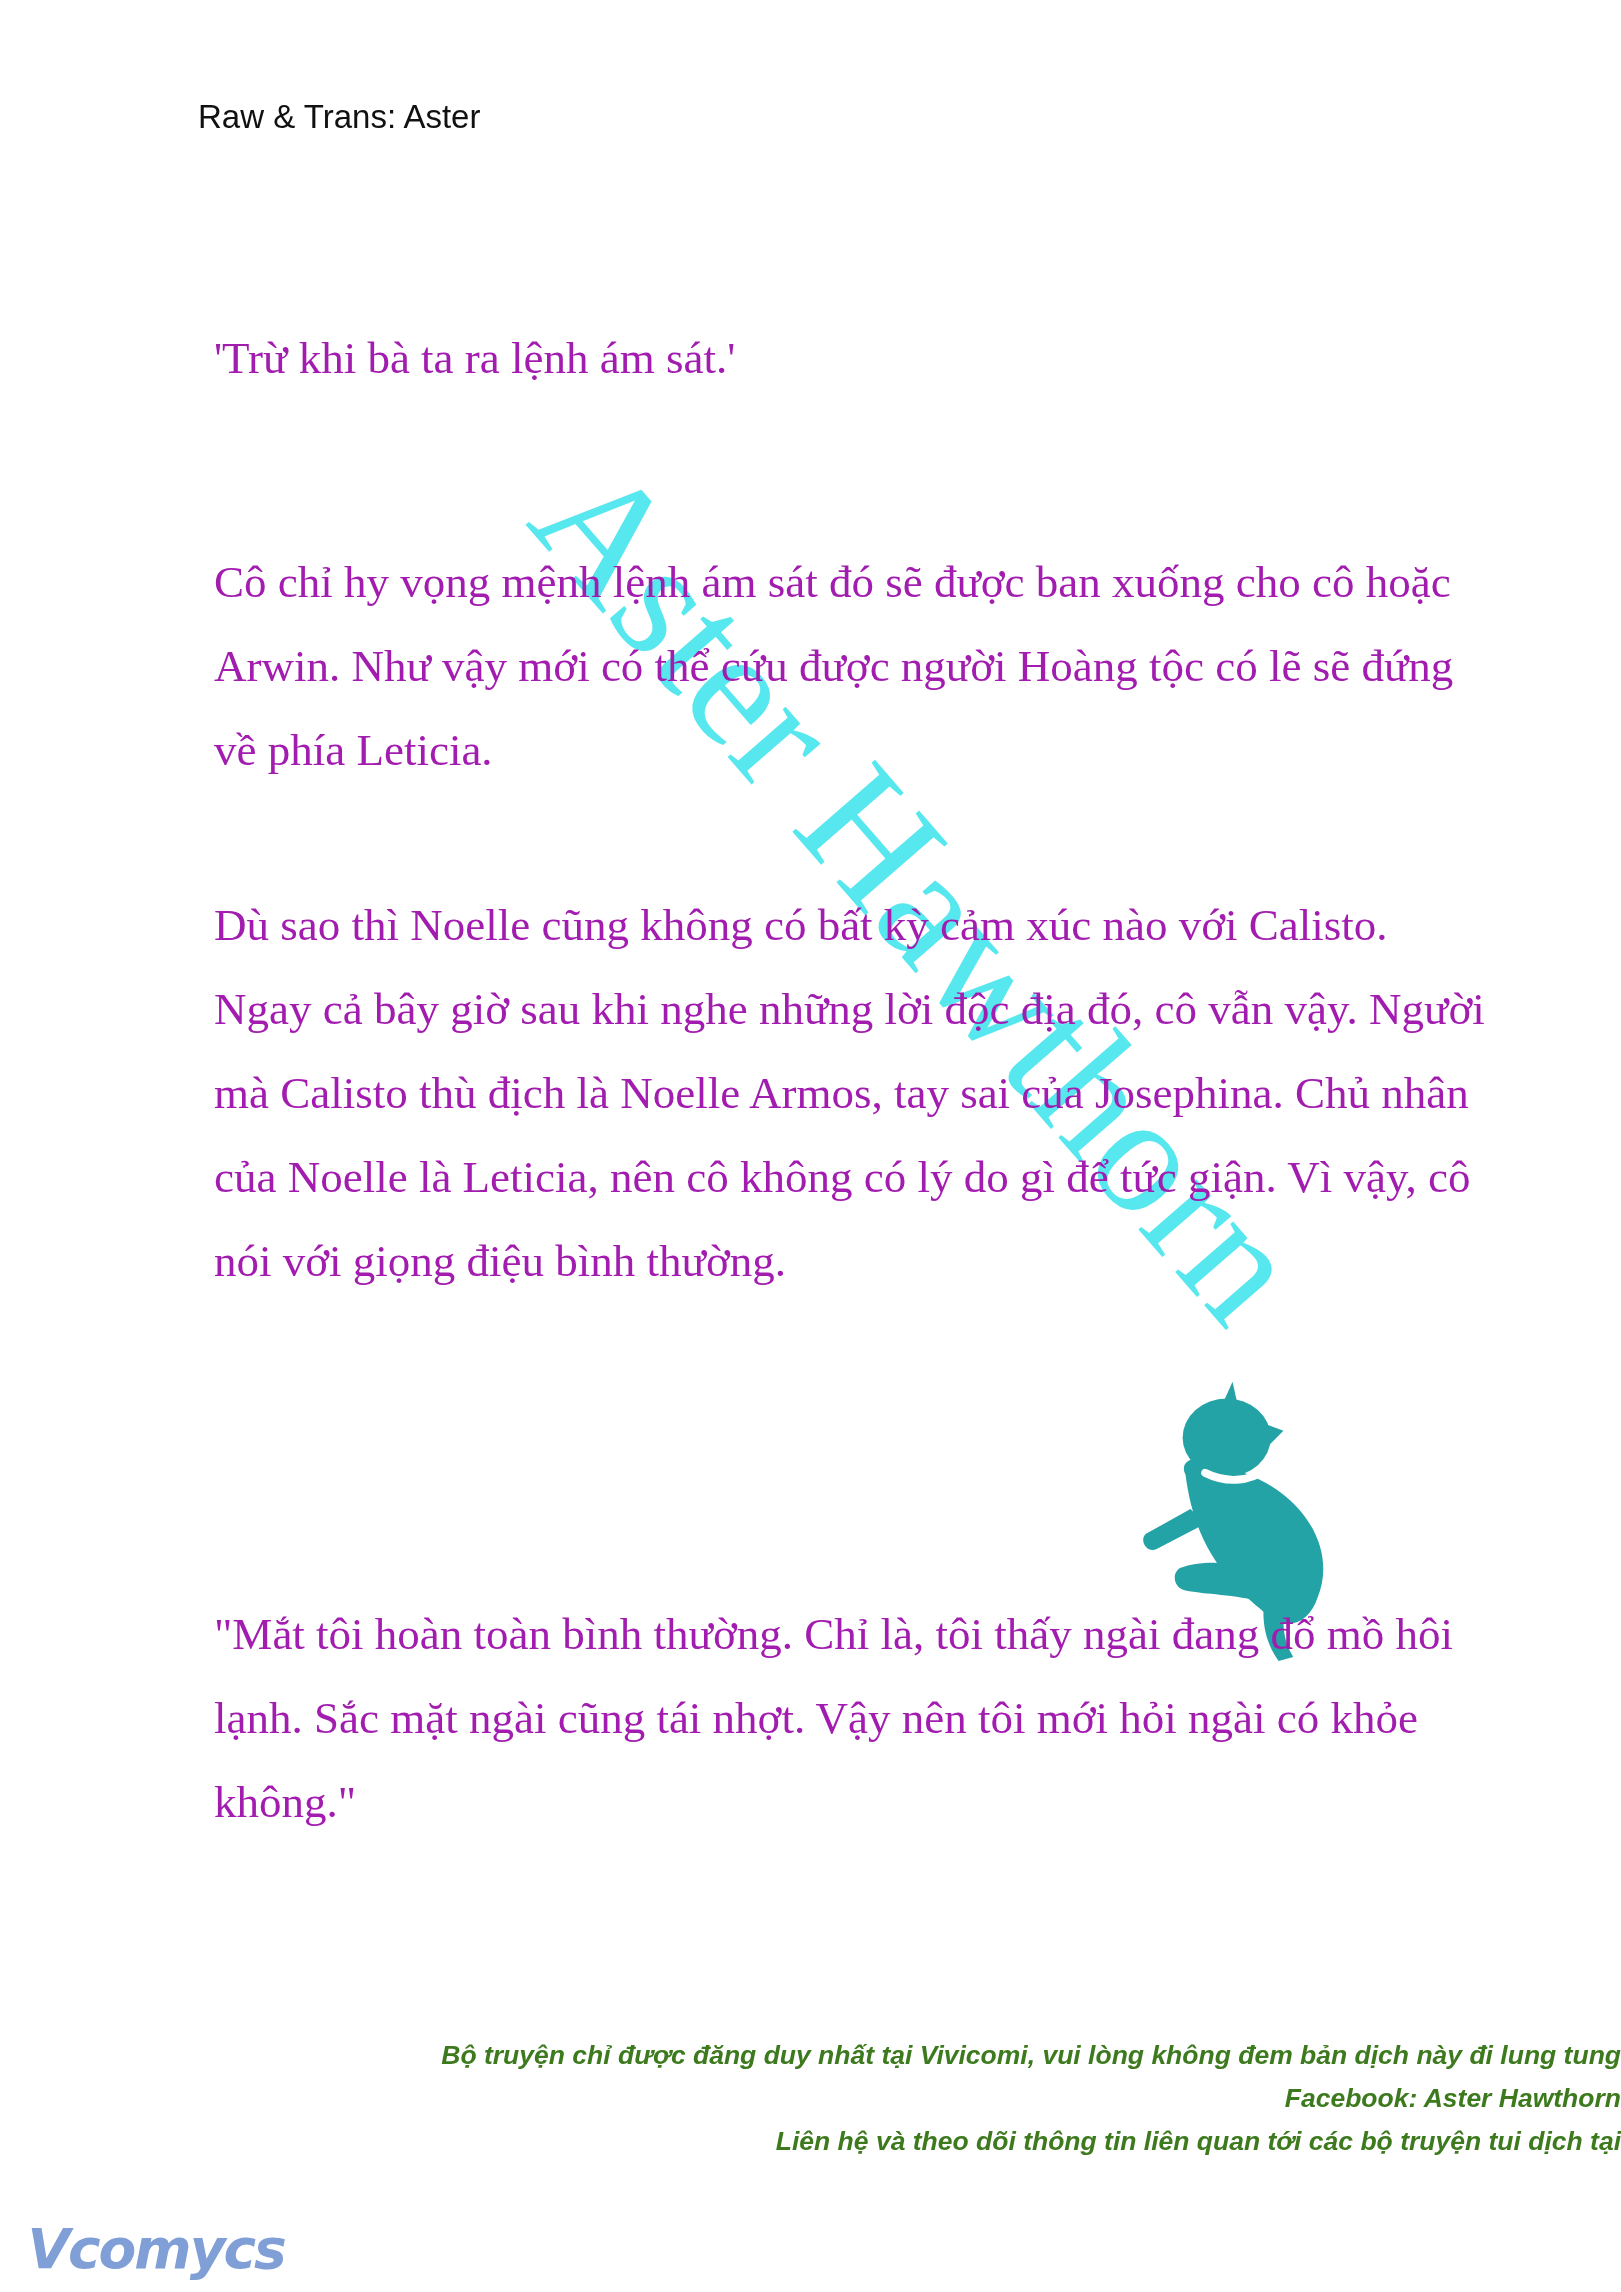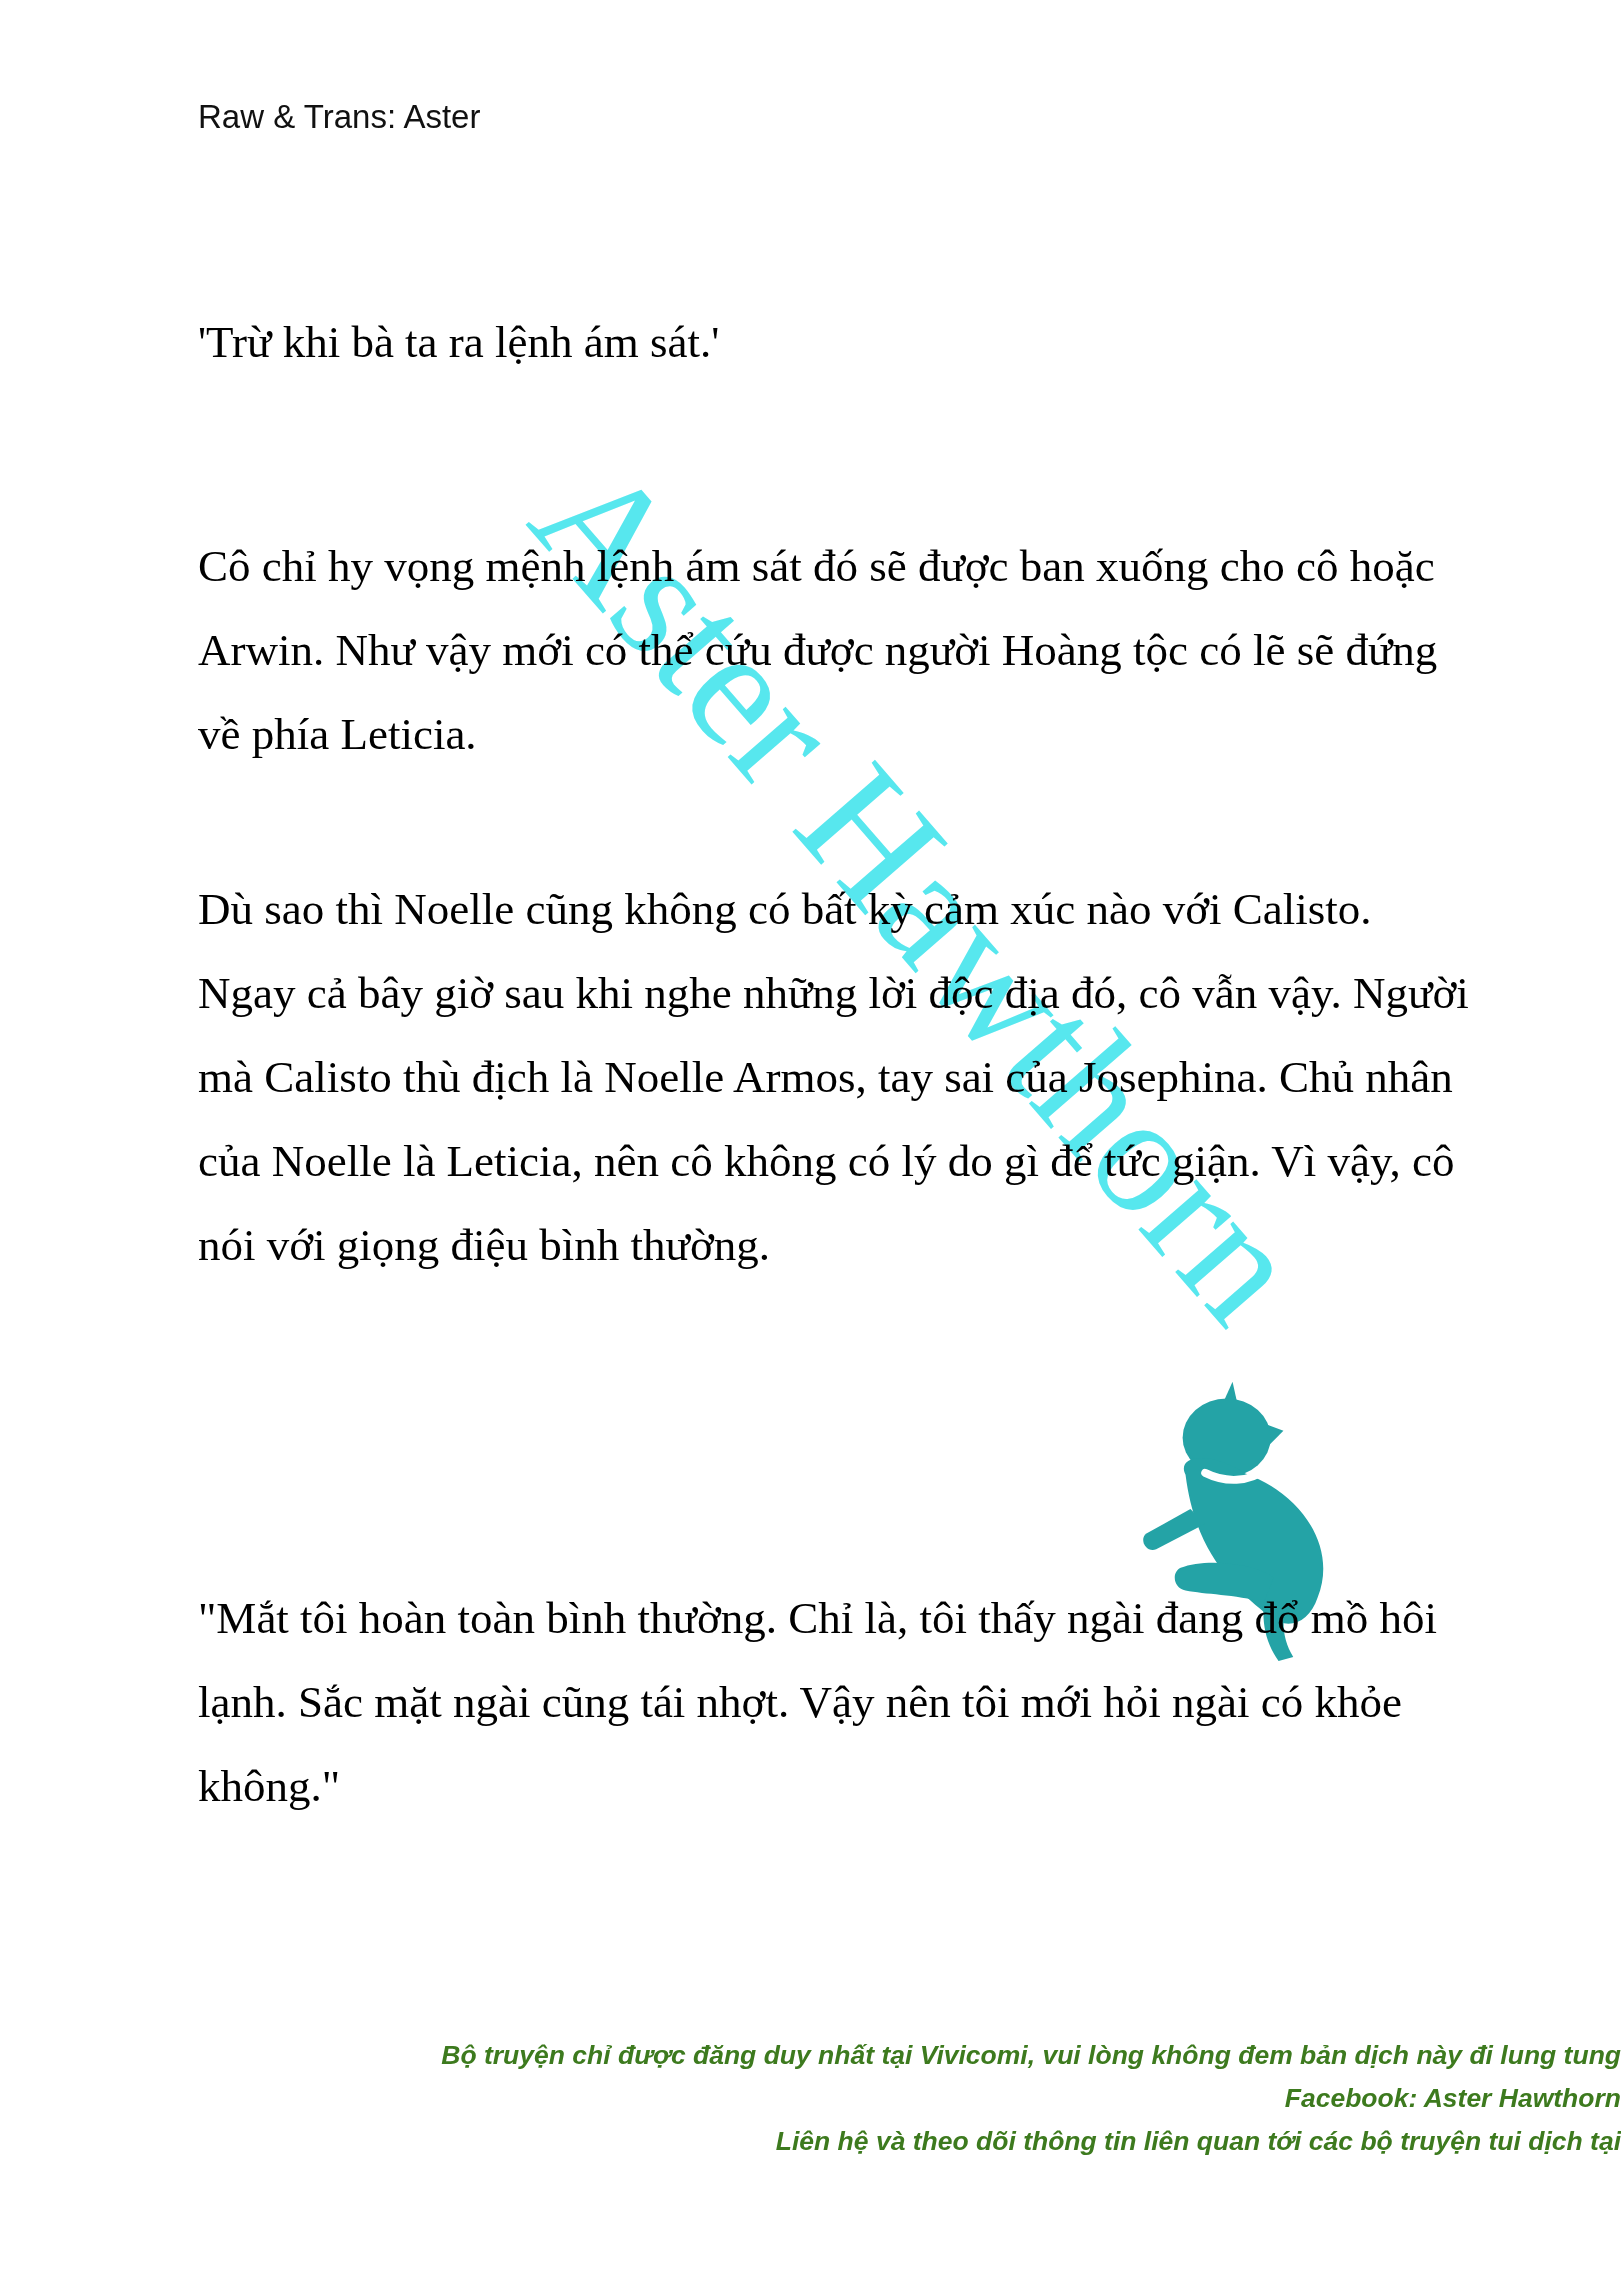--- a/index.html
+++ b/index.html
@@ -4,22 +4,22 @@
   <style>
     html, body { margin: 0; padding: 0; background: #ffffff; }
     body { width: 1621px; height: 2293px; position: relative; overflow: hidden; }
     .page { position: absolute; inset: 0; background: #fff; }
     .header {
       position: absolute; left: 198px; top: 98px;
       font-family: "Liberation Sans", sans-serif; font-size: 33px; color: #111;
     }
     .body-text {
       position: absolute; left: 198px; width: 1274px;
-      font-family: "Liberation Serif", serif; font-size: 45px; color: #000000;
-      line-height: 84px; margin: 0;
+      font-family: "Liberation Serif", serif; font-size: 45px; color: #a21caf;
+      line-height: 84px; margin: 16px;
     }
     .p1 { top: 300px; }
     .p2 { top: 524px; }
     .p3 { top: 867px; }
     .p4 { top: 1576px; }
     .watermark {
       position: absolute; left: 225px; top: 784px;
       font-family: "Liberation Serif", serif; font-size: 167px;
       color: #4fe6ee; opacity: 0.95; white-space: nowrap;
       transform-origin: 0 0; transform: rotate(49deg) translate(0, -549px);
@@ -71,14 +71,15 @@
     </g>
     <path d="M90,108 C110,118 135,118 152,104" stroke="#ffffff" stroke-width="8" fill="none" stroke-linecap="round"></path>
   </svg>
 
   <div class="footer">
     <div>Bộ truyện chỉ được đăng duy nhất tại Vivicomi, vui lòng không đem bản dịch này đi lung tung</div>
     <div>Facebook: Aster Hawthorn</div>
     <div>Liên hệ và theo dõi thông tin liên quan tới các bộ truyện tui dịch tại</div>
   </div>
 
+  <div class="logo">Vcomycs</div>
 </div>
 
 
 </body></html>

